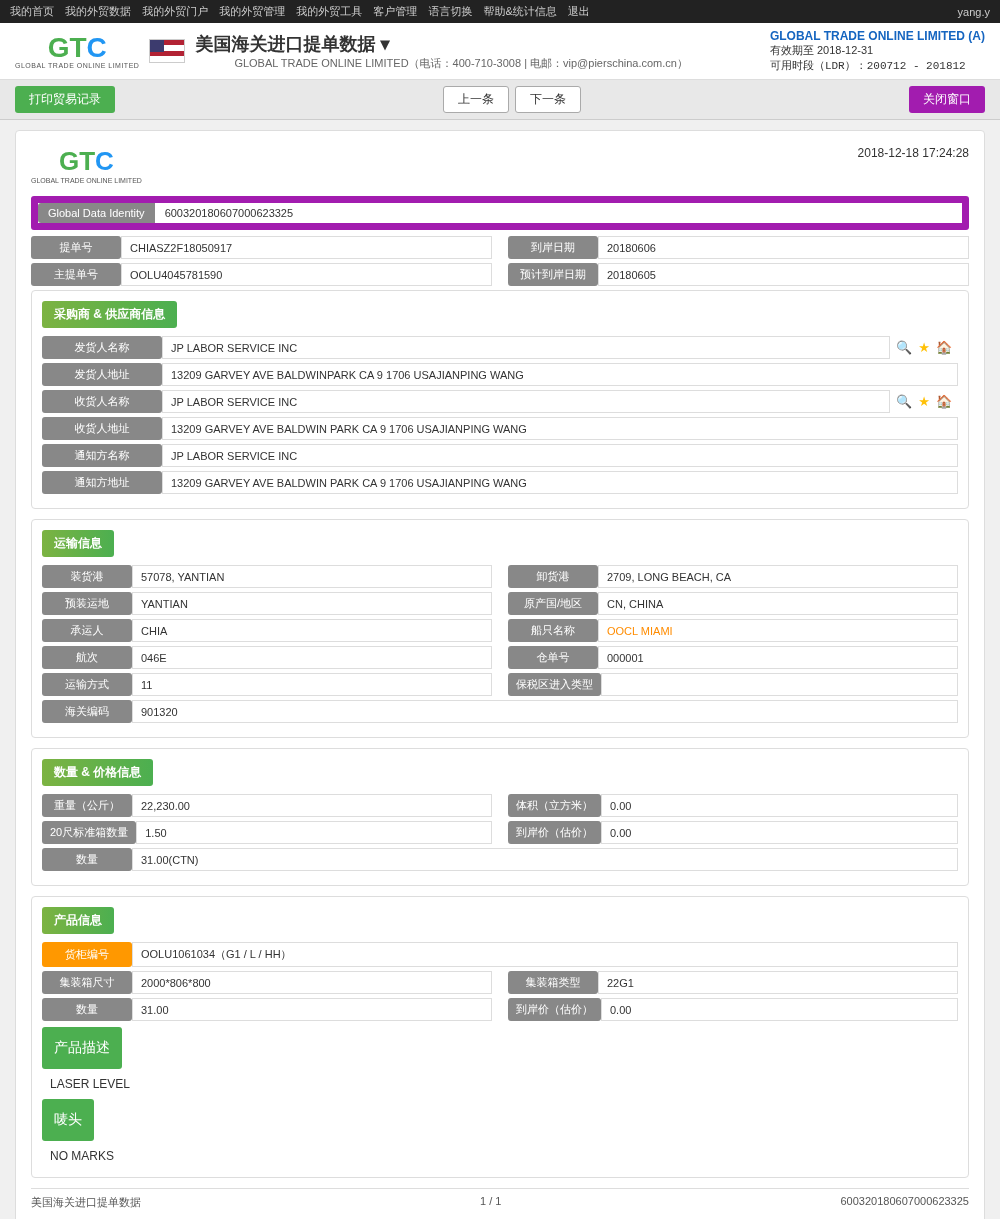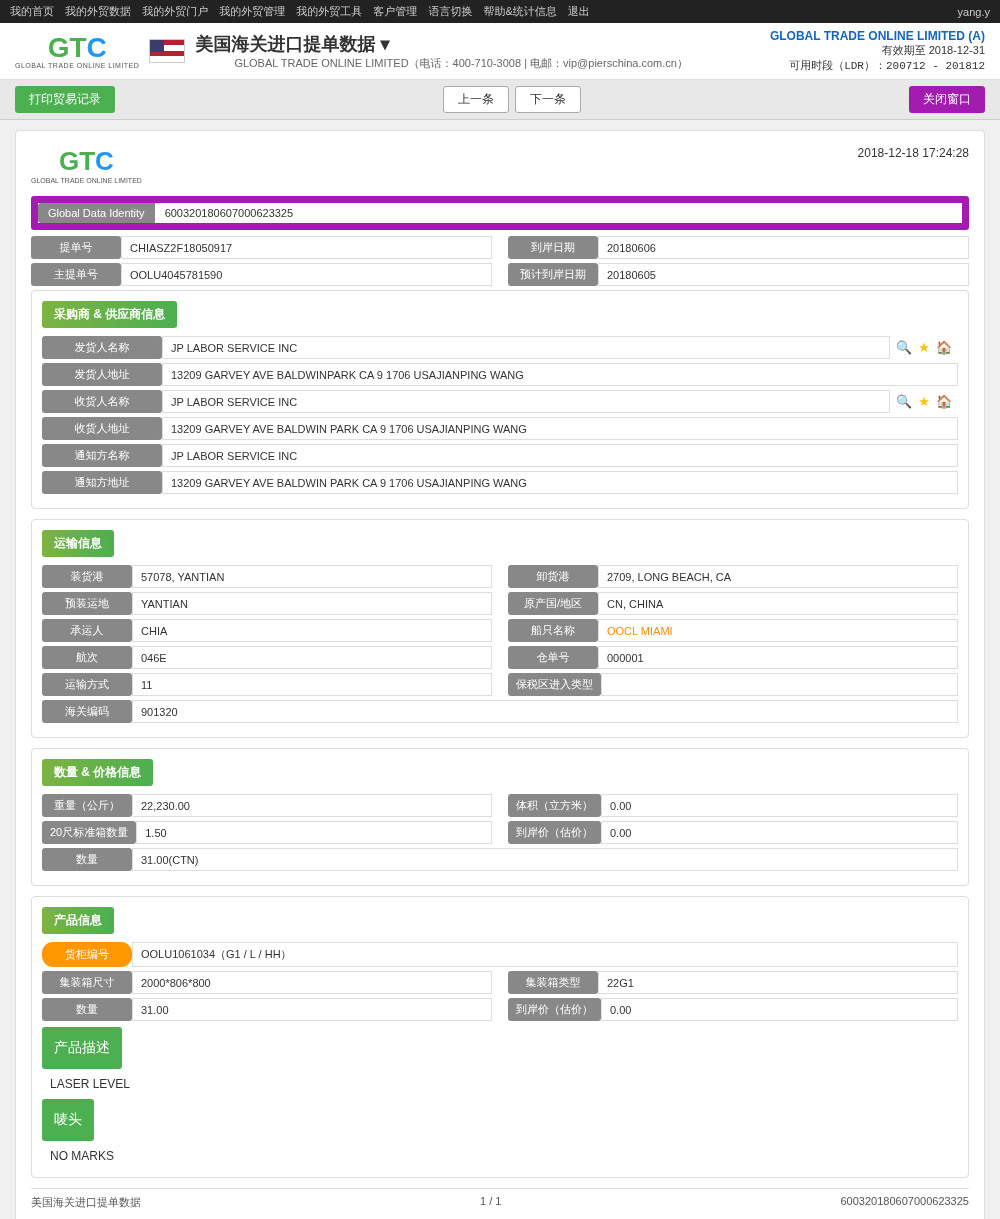--- a/index.html
+++ b/index.html
@@ -47,21 +47,21 @@
     }
     .flag-img::before {
       content: '';
       position: absolute; left: 0; top: 0;
       width: 14px; height: 12px;
       background: #3C3B6E;
     }
     .page-title-box { display: flex; flex-direction: column; }
     .page-title-main { font-size: 18px; font-weight: bold; color: #333; display: flex; align-items: center; gap: 5px; }
     .page-title-sub { font-size: 11px; color: #666; margin-left: 39px; }
-    .header-right { text-align: right; font-size: 11px; }
+    .header-right { text-align: left; font-size: 11px; }
     .header-right .company-name { color: #1565C0; font-weight: bold; font-size: 12px; }
     .header-right .validity { color: #333; }
     .header-right .ldr { color: #333; font-family: Liberation Mono, monospace; }
 
     
     .action-bar {
       background: #e8e8e8;
       padding: 6px 15px;
       display: flex;
       justify-content: space-between;
@@ -191,21 +191,21 @@
       border: 1px solid #ddd;
       border-radius: 4px;
       padding: 10px;
       margin-bottom: 10px;
     }
 
     .orange-label {
       background: #FF9800;
       color: #fff;
       padding: 4px 8px;
-      border-radius: 11px;
+      border-radius: 3px;
       font-size: 11px;
       display: flex;
       align-items: center;
       justify-content: center;
       white-space: nowrap;
       min-width: 90px;
     }
 
     .green-btn-label {
       background: #4CAF50;

